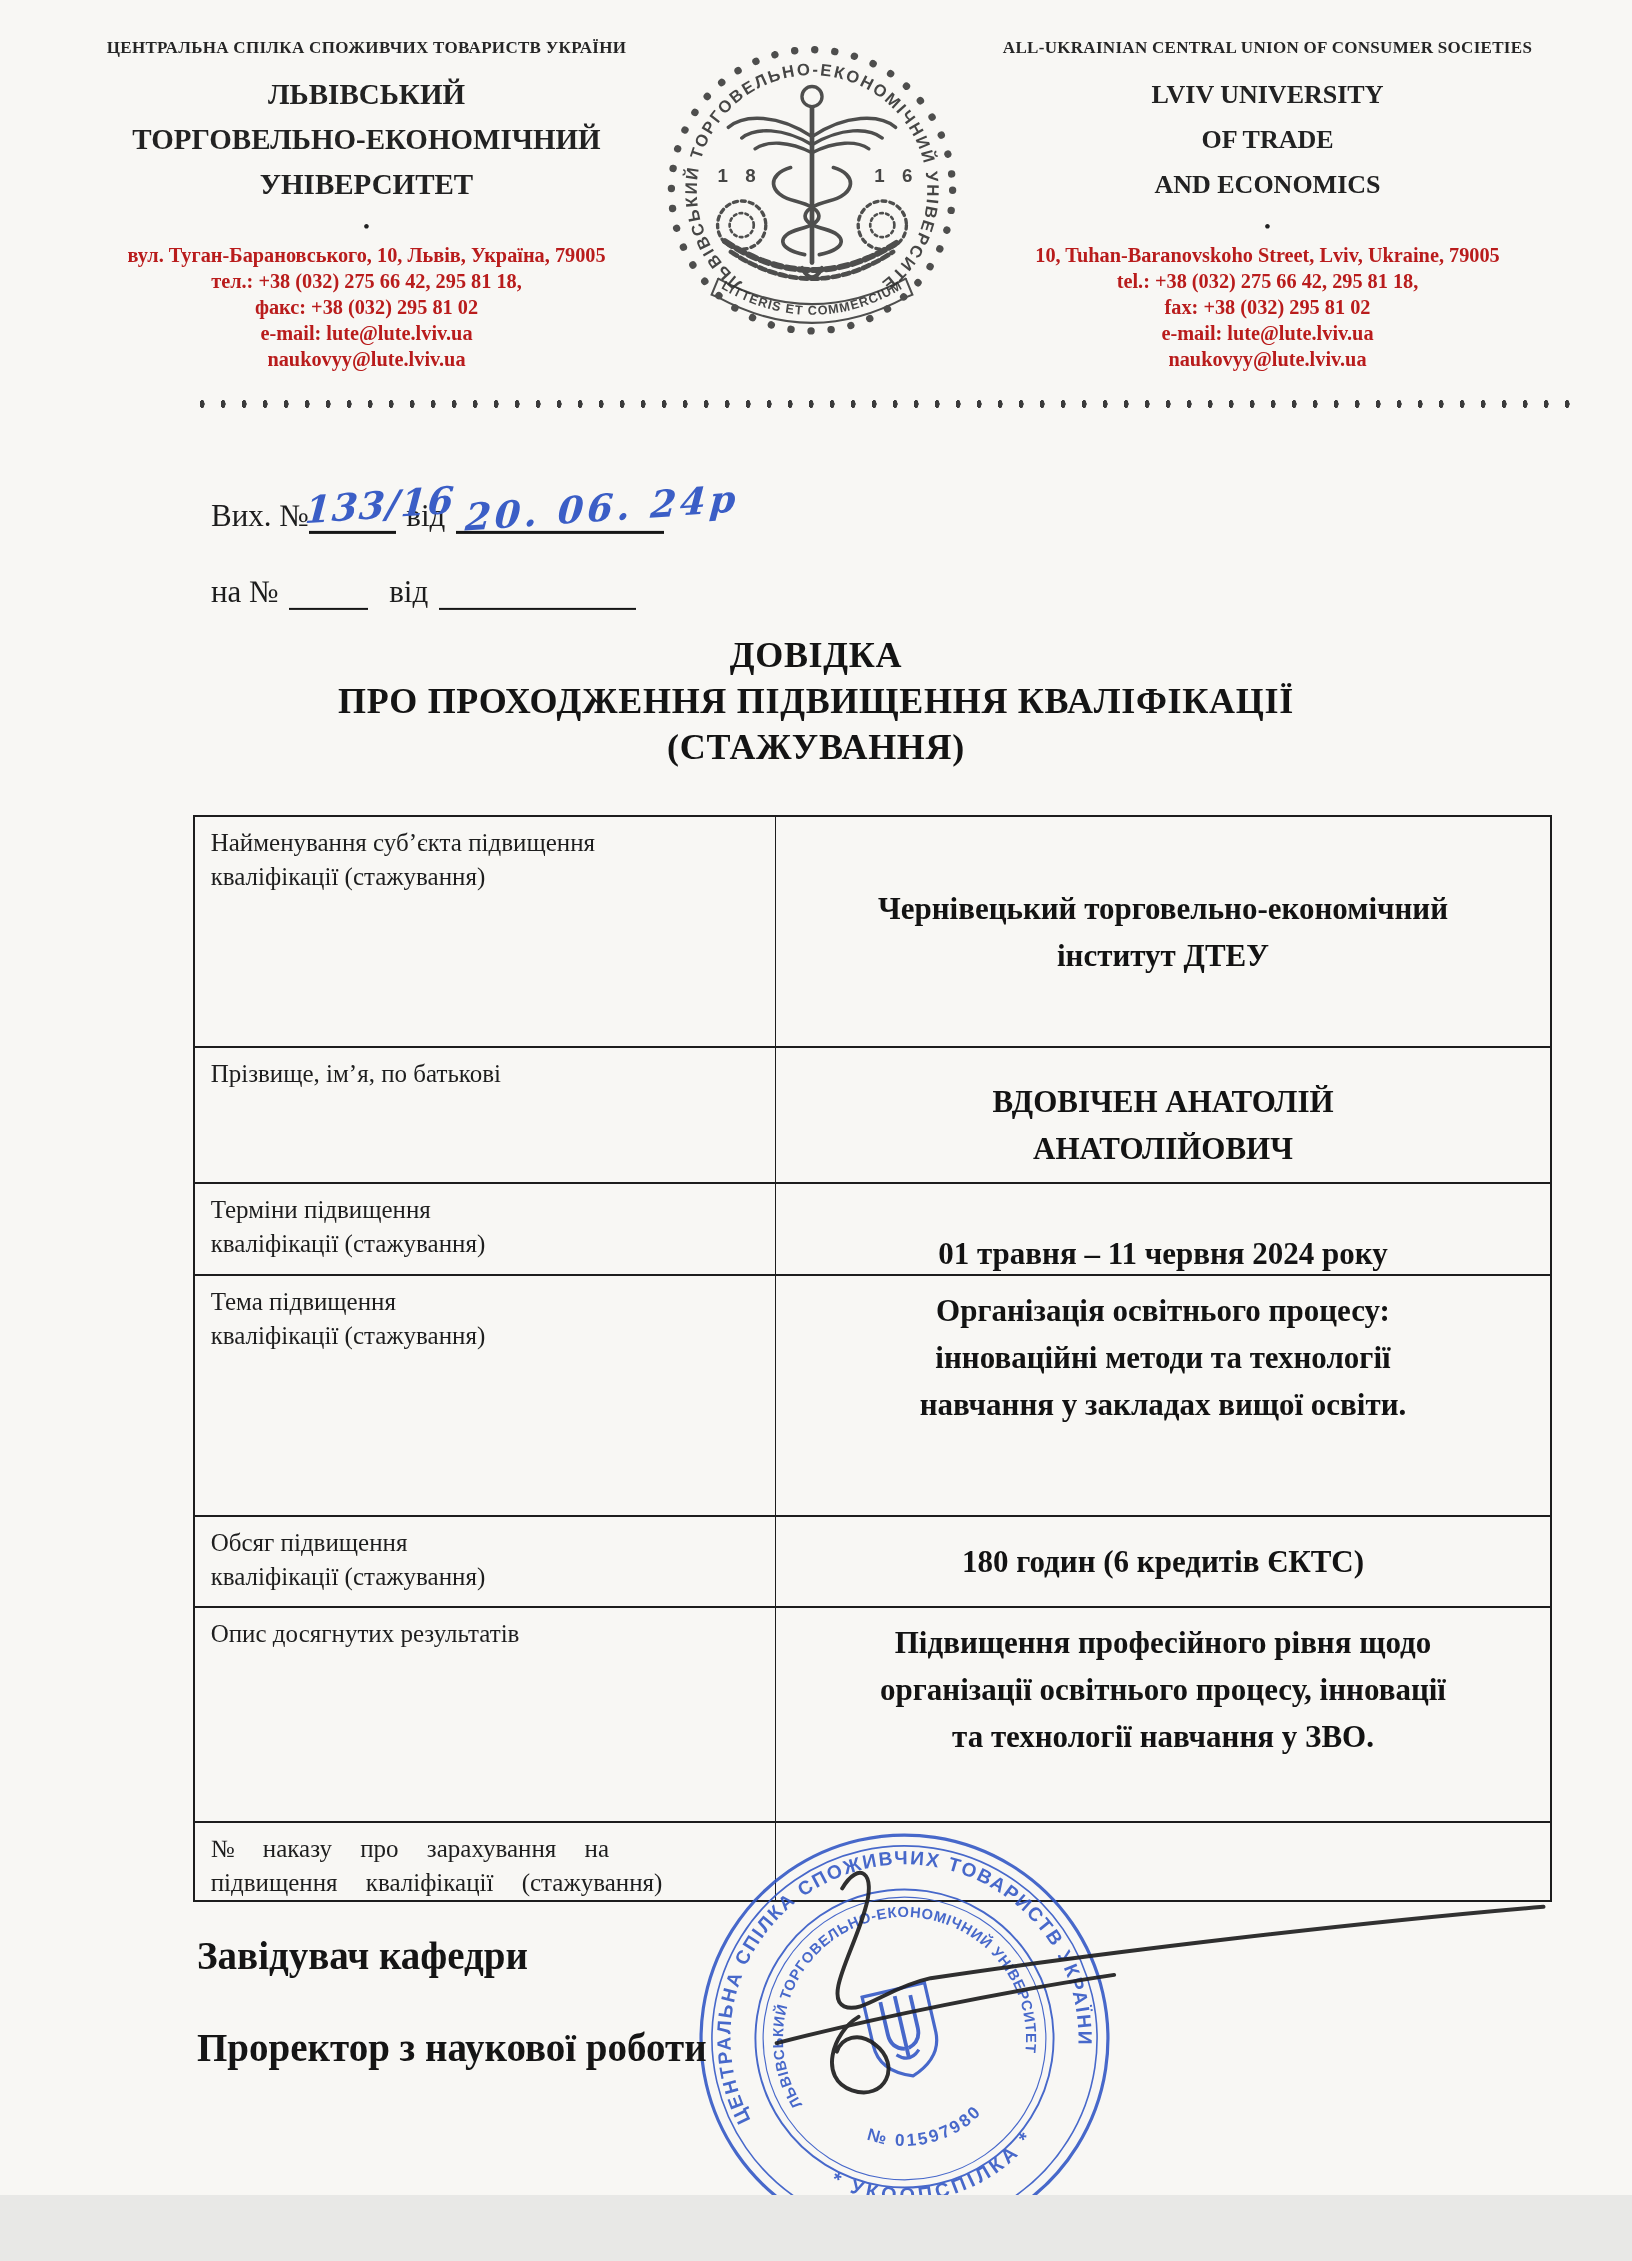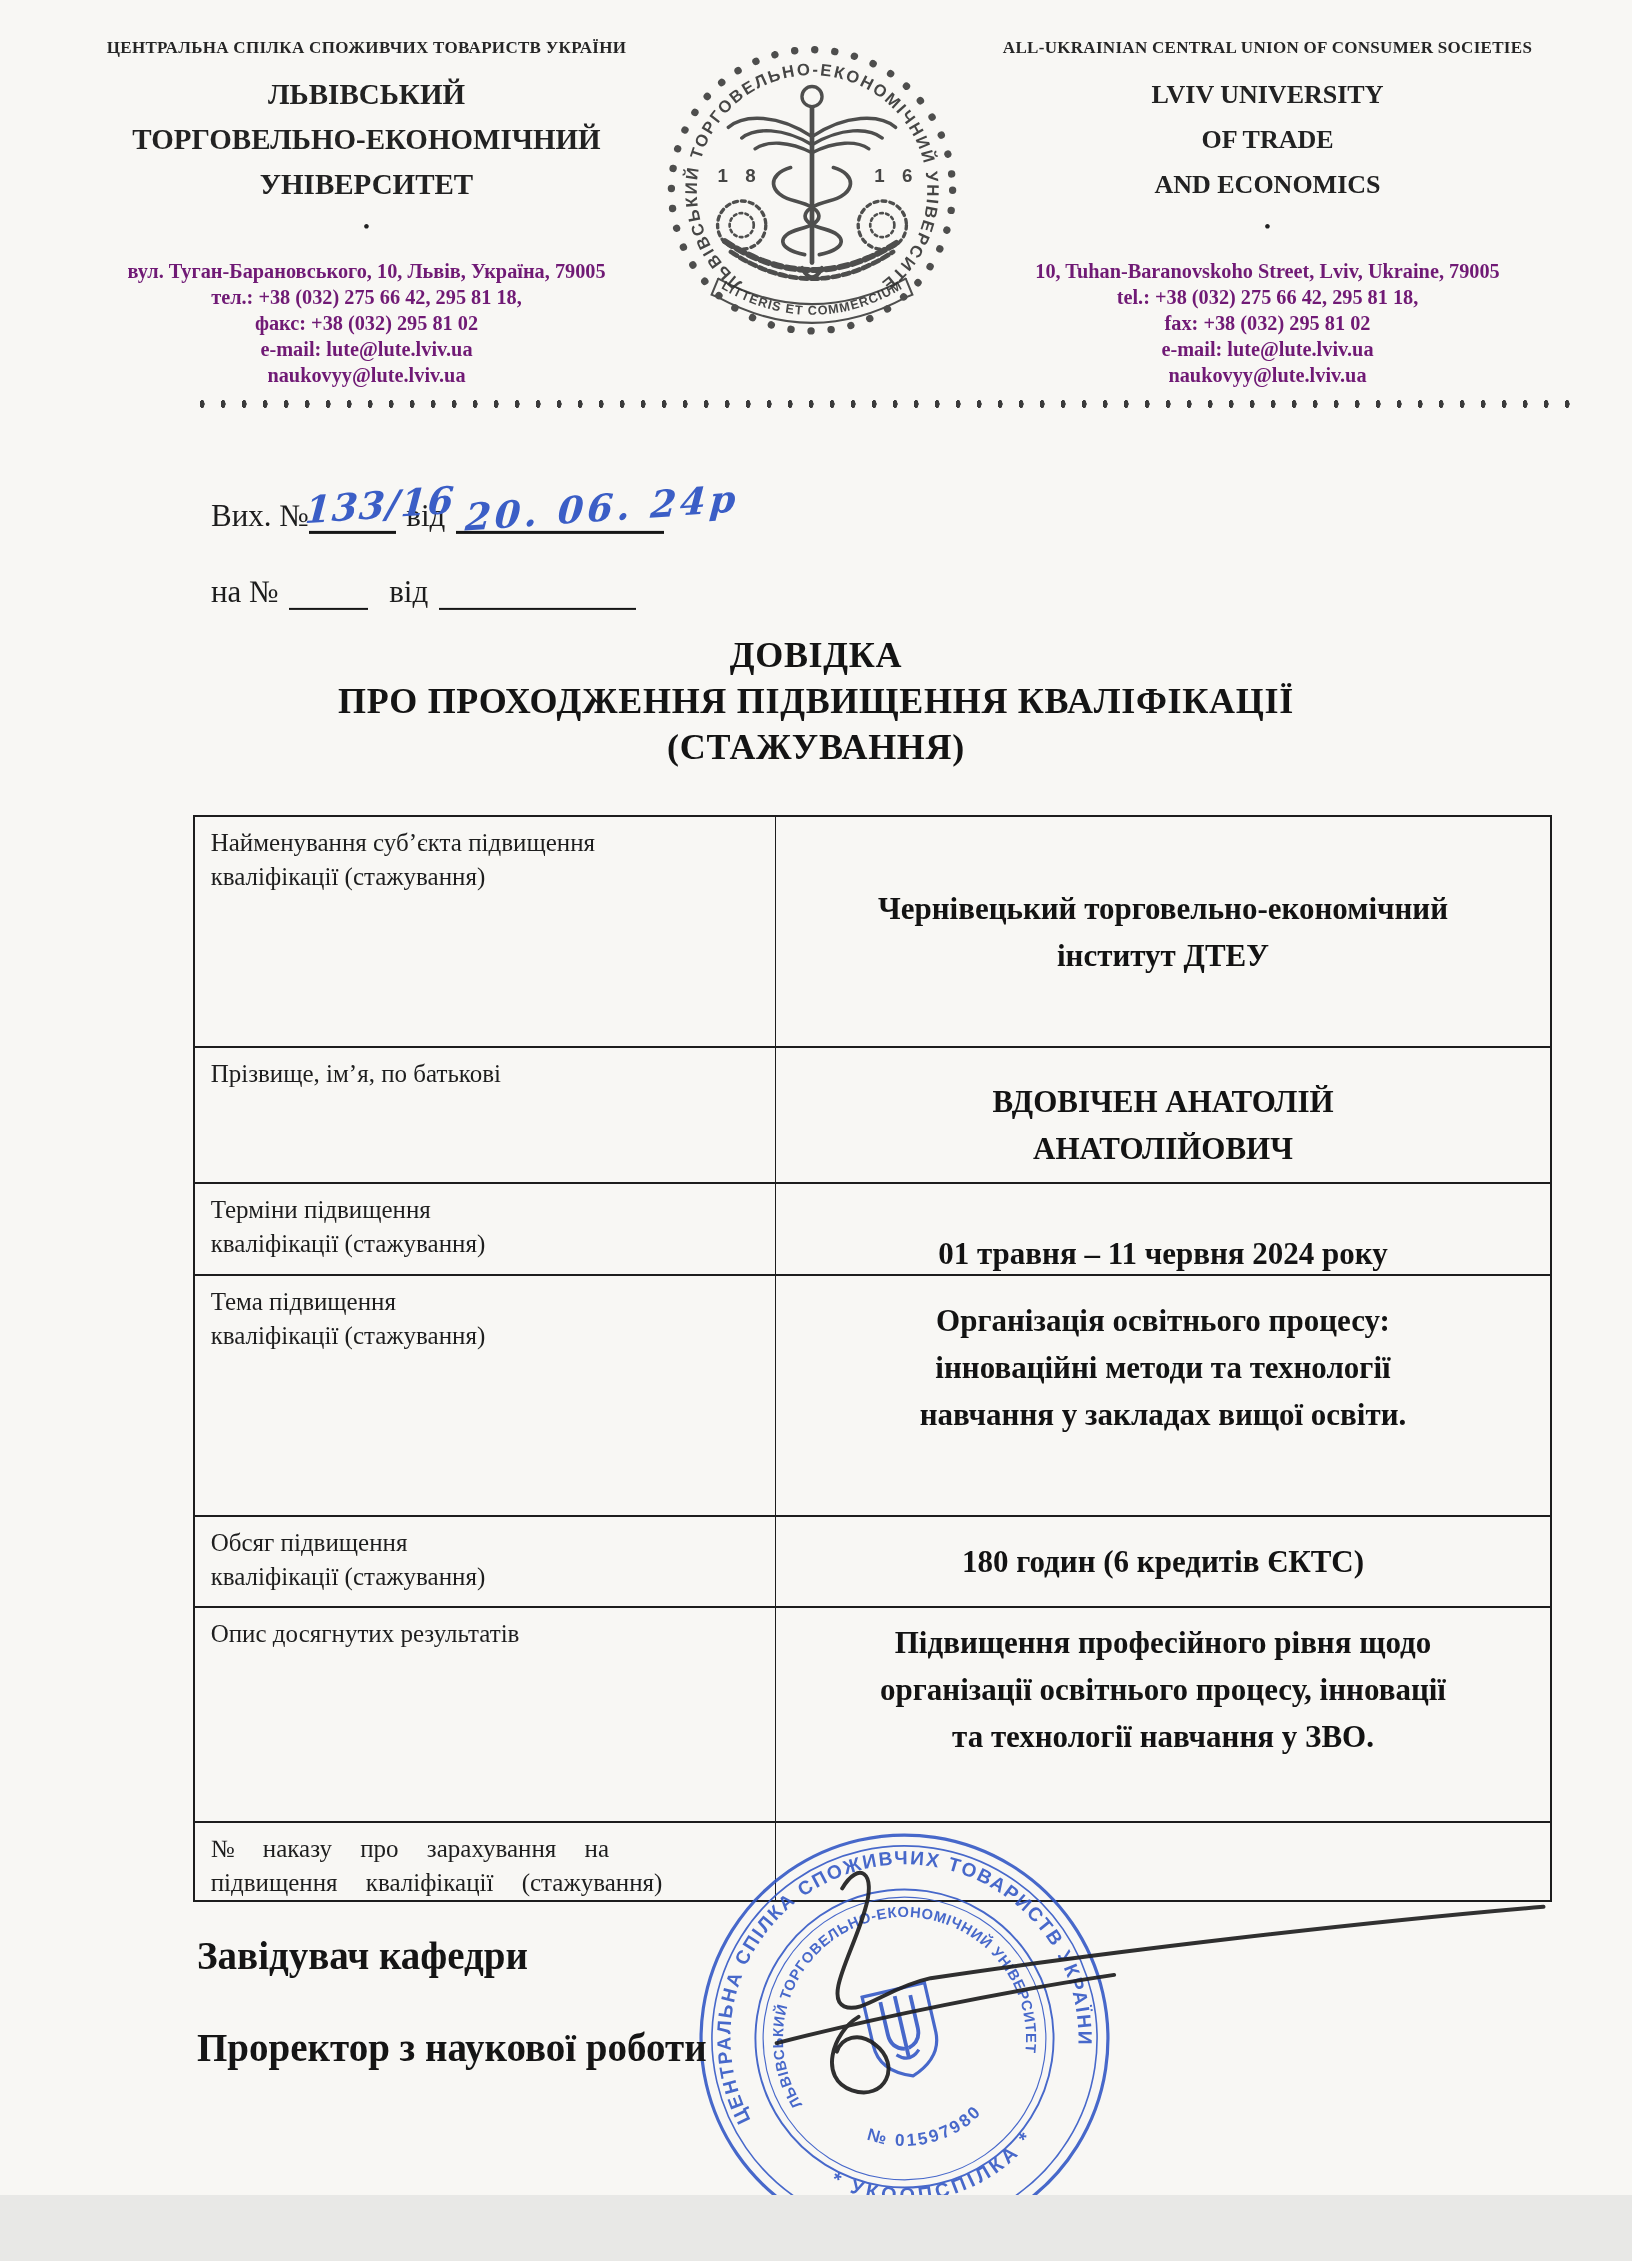--- a/index.html
+++ b/index.html
@@ -10,21 +10,21 @@
     color:#1c1c1c; overflow:hidden;
   }
   
   .hdr-block{position:absolute; top:38px; text-align:center;}
   .hdr-left{left:60px; width:613px;}
   .hdr-right{left:956px; width:623px;}
   .org-line{font-size:17px; font-weight:bold; letter-spacing:0.3px; color:#262626;}
   .uni-name{margin-top:14.4px; font-size:29px; line-height:45px; font-weight:bold; white-space:pre-line; color:#222;}
   .uni-name-en{font-size:26px;}
   .hdr-bullet{margin-top:9.2px; font-size:19.7px; line-height:19.7px; color:#222;}
-  .addr{margin-top:22px; font-size:20.3px; line-height:26px; font-weight:bold; color:#701a75;}
+  .addr{margin-top:6px; font-size:20.3px; line-height:26px; font-weight:bold; color:#b91c1c;}
   .addr div{white-space:nowrap;}
   
   .seal{position:absolute; left:661px; top:43px; width:302px; height:308px;}
   .seal svg{width:100%; height:100%;}
   
   .dots-rule{
     position:absolute; left:195px; top:397px; width:1383px; height:14.4px;
     background-image:radial-gradient(ellipse 3.3px 5.9px at 7.2px 7.2px, #3b3b3b 68%, rgba(0,0,0,0) 76%);
     background-size:21px 14.4px; background-repeat:repeat-x;
   }
@@ -56,21 +56,21 @@
   .t-label.justify{text-align:justify; word-spacing:22px;}
   .t-value{
     display:flex; align-items:center; justify-content:center; text-align:center;
     font-size:31px; line-height:47px; font-weight:bold; white-space:pre-line;
     padding:0 19.7px; color:#131313;
   }
   .r1{height:229px;} .r2{height:134px;} .r3{height:90px;} .r4{height:239px;}
   .r5{height:89px;} .r6{height:213px;} .r7{height:77px;}
   .r2 .t-value{padding-top:19.7px;}
   .r3 .t-value{align-items:flex-end; padding-bottom:1.3px; line-height:38px;}
-  .r4 .t-value{align-items:flex-start; padding-top:21px;}
+  .r4 .t-value{align-items:flex-start; padding-top:11px;}
   .r5 .t-value{line-height:37px;}
   .r6 .t-value{align-items:flex-start; padding-top:11px;}
   
   .sig-label{position:absolute; left:197px; font-size:39px; font-weight:bold; color:#151515;}
   .sig-1{top:1933px;}
   .sig-2{top:2025px;}
   
   .stamp{position:absolute; left:687px; top:1821px; width:435px; height:435px;}
   .stamp svg{width:100%; height:100%;}
   .sig-strokes{position:absolute; left:734px; top:1849px; width:839px; height:282px;}

